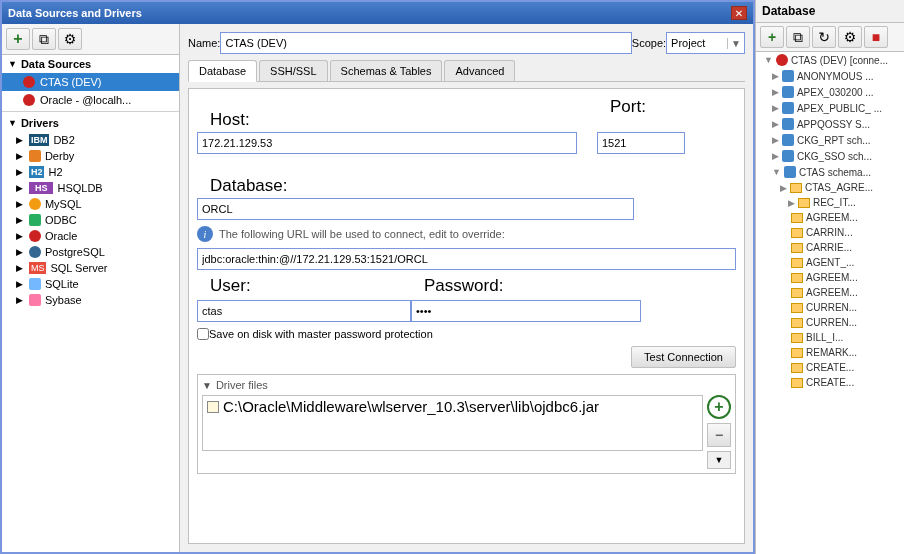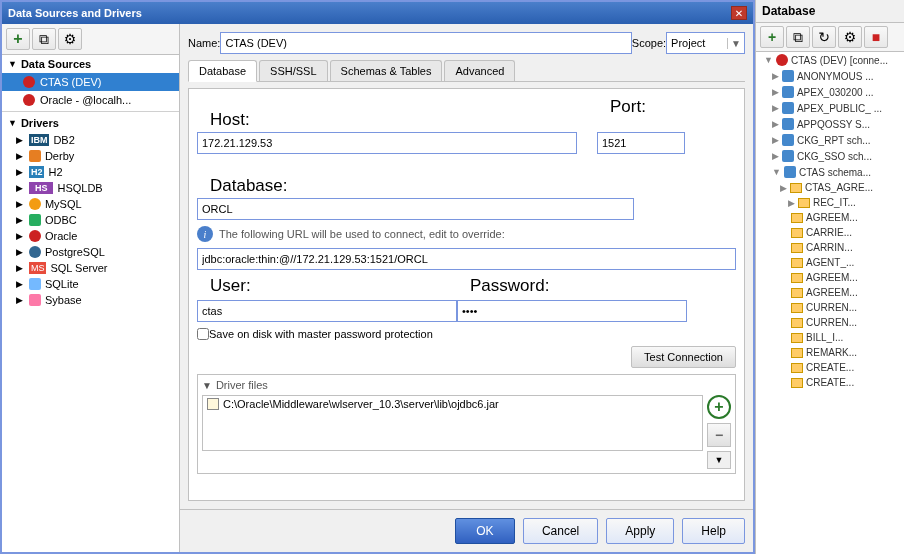--- a/index.html
+++ b/index.html
@@ -263,21 +263,21 @@
     .user-pass-row {
       display: flex;
     }
 
     .user-group, .pass-group {
       display: flex;
       flex-direction: column;
       gap: 4px;
     }
 
-    .user-input { width: 260px; }
+    .user-input { width: 214px; }
     .pass-input { width: 230px; }
 
     .save-checkbox-row {
       display: flex;
       align-items: center;
       font-size: 11px;
     }
 
     .save-checkbox-row input[type="checkbox"] {
       width: 12px;
@@ -317,21 +317,21 @@
     .driver-files-list {
       flex: 1;
       height: 56px;
       border: 1px solid #c0c0c0;
       background: white;
       overflow-y: auto;
     }
 
     .driver-file-item {
       padding: 2px 4px;
-      font-size: 11px;
+      font-size: 15px;
       display: flex;
       align-items: center;
       gap: 4px;
     }
 
     .file-icon {
       width: 12px;
       height: 12px;
       border: 1px solid #888;
       background: #fff8dc;
@@ -672,26 +672,20 @@
               <div class="driver-files-buttons">
                 <button class="circle-btn add">+</button>
                 <button class="minus-btn">−</button>
                 <button class="scroll-v-btn">▼</button>
               </div>
             </div>
           </div>
         </div>
       </div>
 
-      <div class="bottom-buttons">
-        <button class="bottom-btn primary">OK</button>
-        <button class="bottom-btn">Cancel</button>
-        <button class="bottom-btn">Apply</button>
-        <button class="bottom-btn">Help</button>
-      </div>
     </div>
   </div>
 </div>
 
 <div class="right-panel">
   <div class="right-header">Database</div>
   <div class="right-toolbar">
     <button class="toolbar-btn add-btn" style="font-size:14px;color:#2a7a2a;">+</button>
     <button class="toolbar-btn">⧉</button>
     <button class="toolbar-btn">↻</button>
@@ -762,27 +756,27 @@
 
     <div class="rtree-item level-3">
       <span style="width:8px;"></span>
       <span style="width:12px;height:10px;background:#ffcc66;border:1px solid #cc9900;display:inline-block;flex-shrink:0;"></span>
       <span class="connected-label">AGREEM...</span>
     </div>
 
     <div class="rtree-item level-3">
       <span style="width:8px;"></span>
       <span style="width:12px;height:10px;background:#ffcc66;border:1px solid #cc9900;display:inline-block;flex-shrink:0;"></span>
+      <span class="connected-label">CARRIN...</span>
+    </div>
+
+    <div class="rtree-item level-3">
+      <span style="width:8px;"></span>
+      <span style="width:12px;height:10px;background:#ffcc66;border:1px solid #cc9900;display:inline-block;flex-shrink:0;"></span>
       <span class="connected-label">CARRIE...</span>
-    </div>
-
-    <div class="rtree-item level-3">
-      <span style="width:8px;"></span>
-      <span style="width:12px;height:10px;background:#ffcc66;border:1px solid #cc9900;display:inline-block;flex-shrink:0;"></span>
-      <span class="connected-label">CARRIN...</span>
     </div>
 
     <div class="rtree-item level-3">
       <span style="width:8px;"></span>
       <span style="width:12px;height:10px;background:#ffcc66;border:1px solid #cc9900;display:inline-block;flex-shrink:0;"></span>
       <span class="connected-label">AGENT_...</span>
     </div>
 
     <div class="rtree-item level-3">
       <span style="width:8px;"></span>

